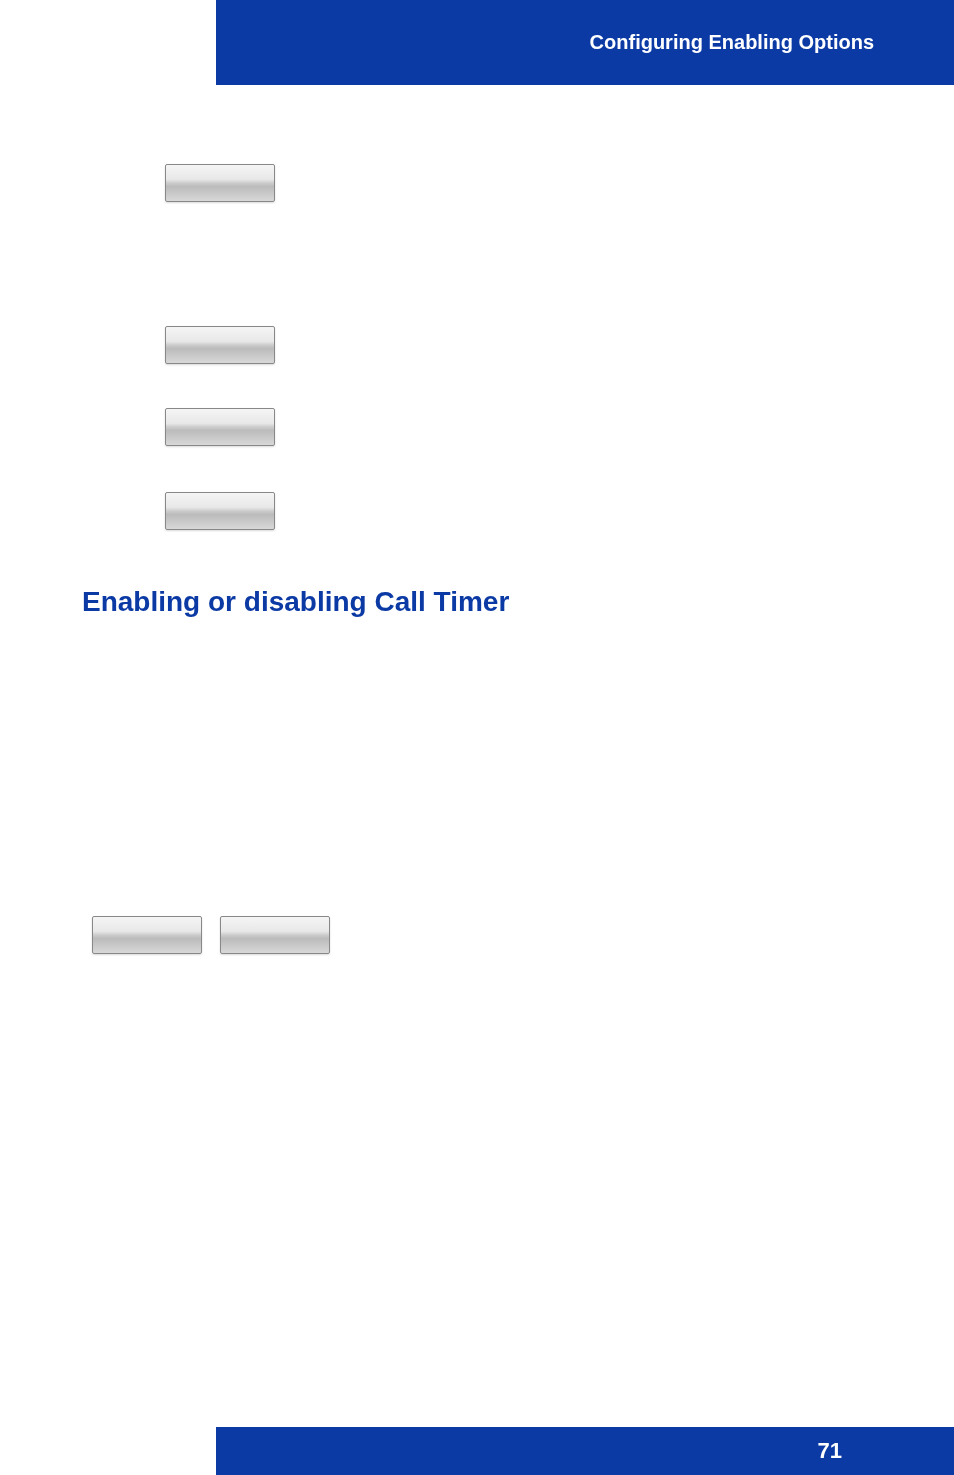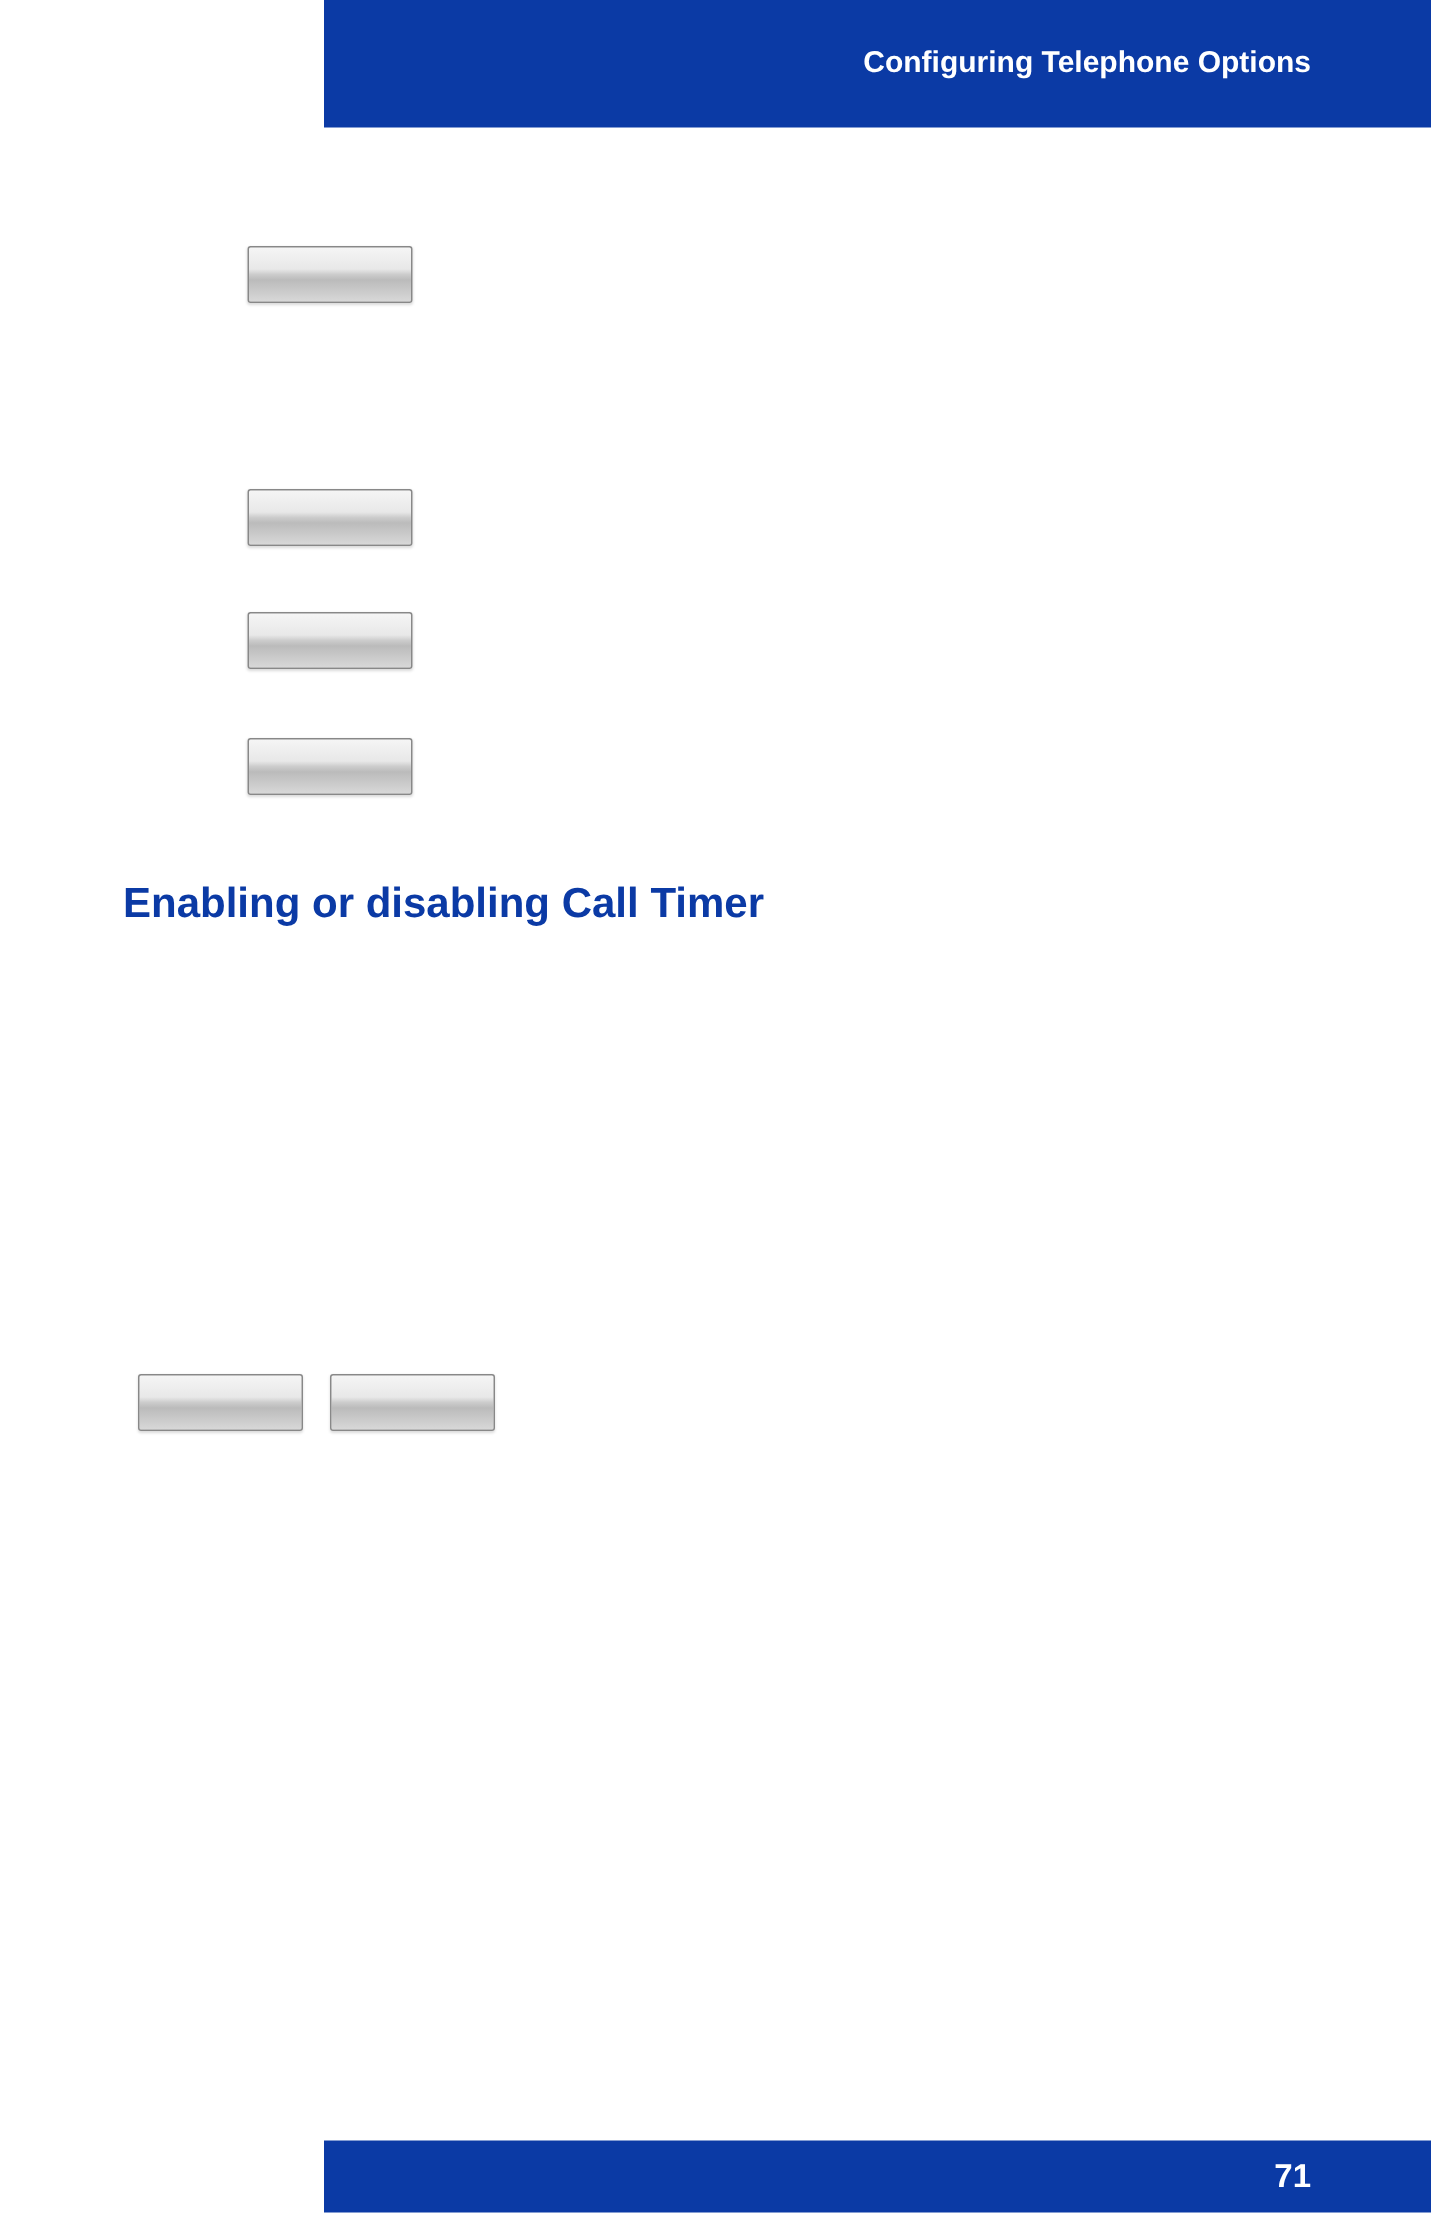--- a/index.html
+++ b/index.html
@@ -34,21 +34,21 @@
     .footer-band {
       position: absolute;
       bottom: 0;
       left: 216px;
       right: 0;
       height: 48px;
       background: #0b3aa5;
       display: flex;
       align-items: center;
       justify-content: flex-end;
-      padding-right: 80px;
+      padding-right: 112px;
     }
     .footer-text {
       color: #ffffff;
       font-weight: bold;
       font-size: 22px;
     }
     .soft-key {
       width: 110px;
       height: 38px;
       border: 1px solid #888;
@@ -69,21 +69,21 @@
     .key-3 { top: 408px; left: 165px; }
     .key-4 { top: 492px; left: 165px; }
     .key-5 { top: 916px; left: 92px; }
     .key-6 { top: 916px; left: 220px; }
     .heading-1 { top: 586px; }
   </style>
 </head>
 <body>
 
 <div class="header-band">
-  <span class="header-text">Configuring Telephone Options</span>
+  <span class="header-text">Configuring Enabling Options</span>
 </div>
 
 <div class="soft-key key-1"></div>
 <div class="soft-key key-2"></div>
 <div class="soft-key key-3"></div>
 <div class="soft-key key-4"></div>
 
 <h2 class="section-heading heading-1">Enabling or disabling Call Timer</h2>
 
 <div class="soft-key key-5"></div>

